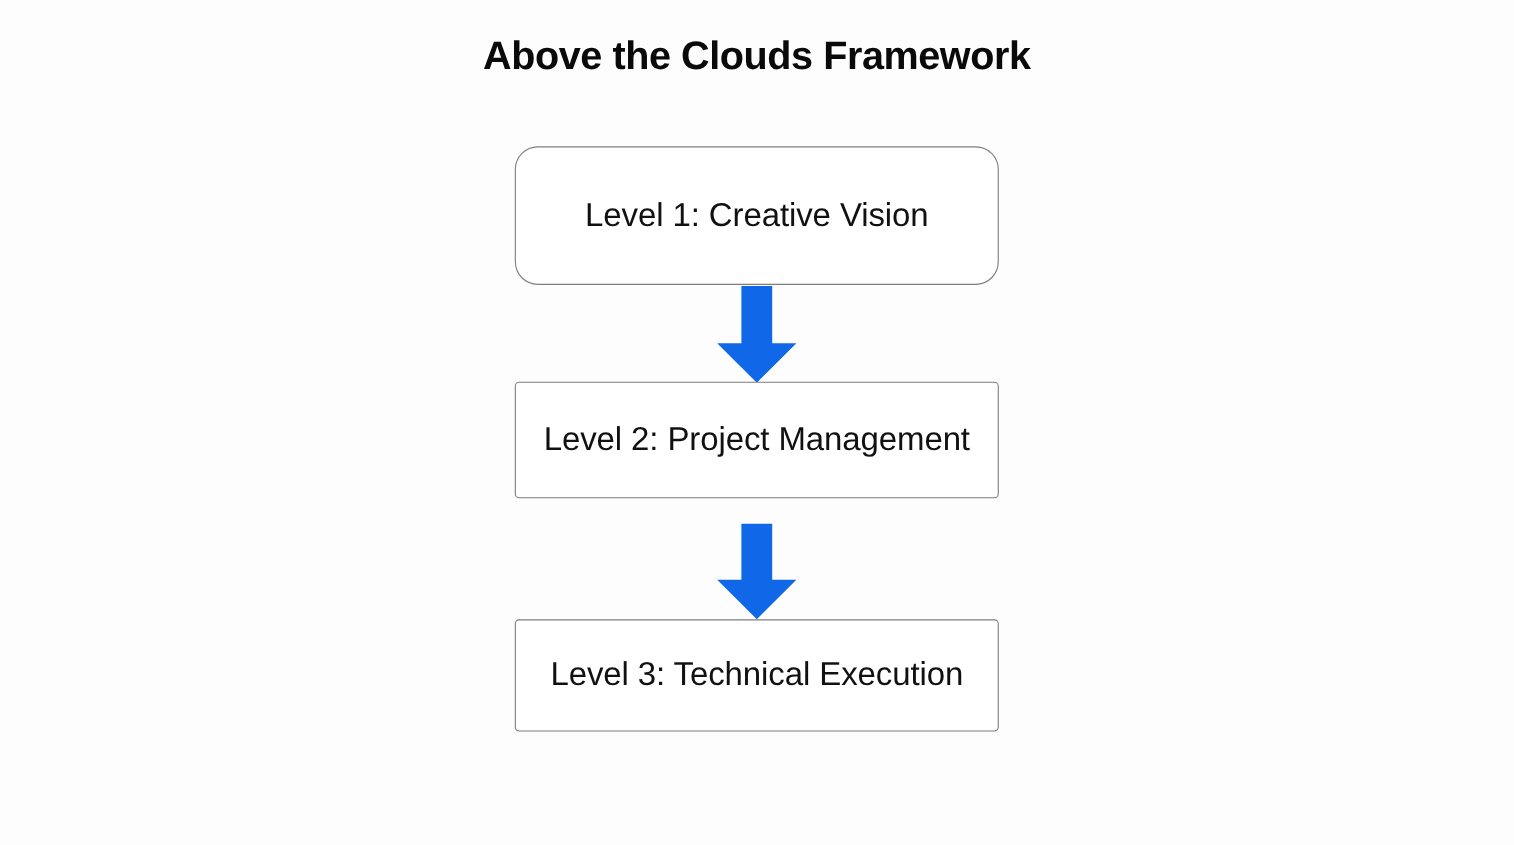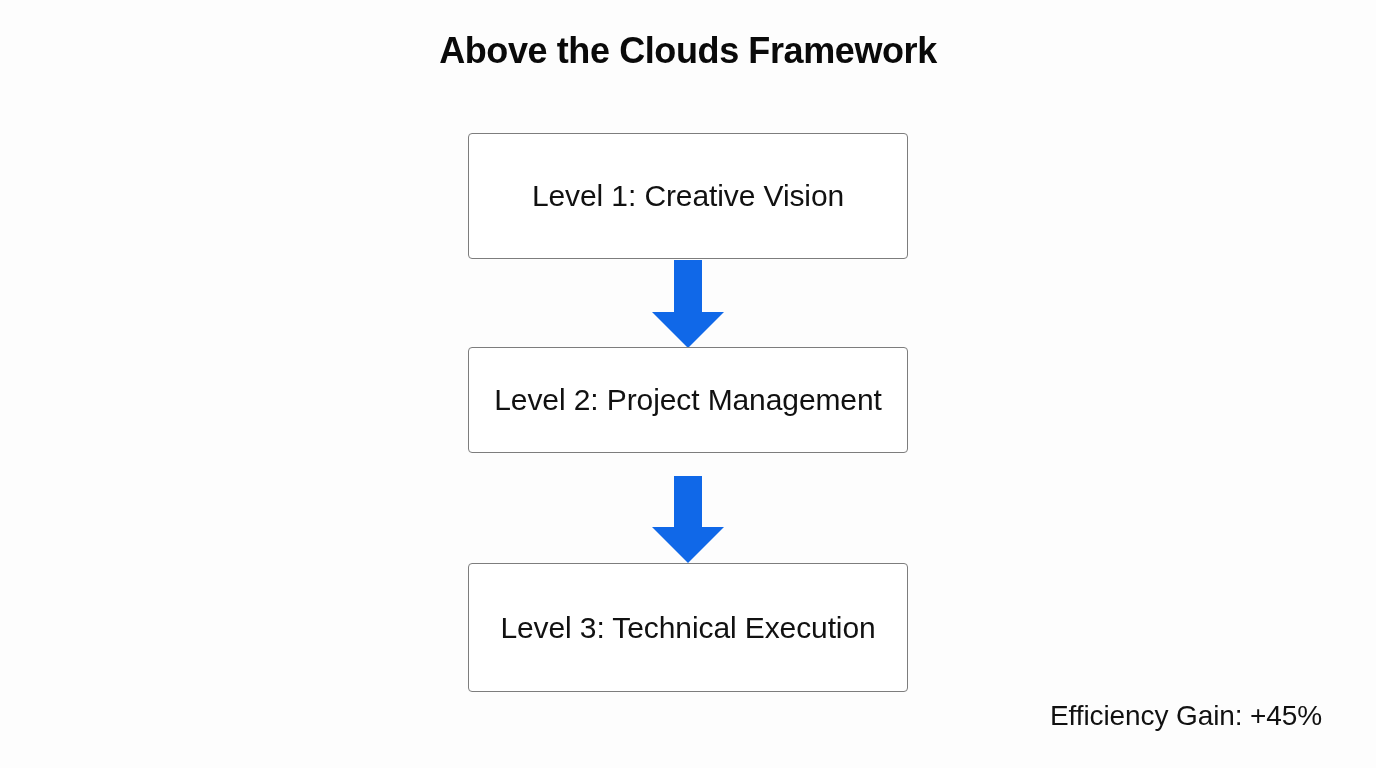--- a/index.html
+++ b/index.html
@@ -51,23 +51,23 @@
   }
   .flow-box-label {
     font-family: "Liberation Sans", sans-serif;
     font-size: 30px;
     font-weight: 400;
     color: #111111;
     letter-spacing: -0.1px;
     white-space: nowrap;
   }
 
-  #box-level-1 { top: 133px; height: 126px; }
+  #box-level-1 { top: 133px; height: 126px; border-radius: 21px; }
   #box-level-2 { top: 347px; height: 106px; }
-  #box-level-3 { top: 563px; height: 129px; }
+  #box-level-3 { top: 563px; height: 102px; }
 
   
   .flow-arrow {
     position: absolute;
     left: 652px;
     width: 72px;
   }
   .flow-arrow svg { display: block; }
 
   #arrow-1 { top: 260px; height: 88px; }
@@ -110,15 +110,14 @@
   <div class="flow-arrow" id="arrow-2">
     <svg width="72" height="87" viewBox="0 0 72 87" xmlns="http://www.w3.org/2000/svg">
       <polygon points="22,0 50,0 50,51 72,51 36,87 0,51 22,51" fill="#1068e8"></polygon>
     </svg>
   </div>
 
   <div class="flow-box" id="box-level-3">
     <span class="flow-box-label">Level 3: Technical Execution</span>
   </div>
 
-  <div id="efficiency-note">Efficiency Gain: +45%</div>
 
 </div>
 
 </body></html>

